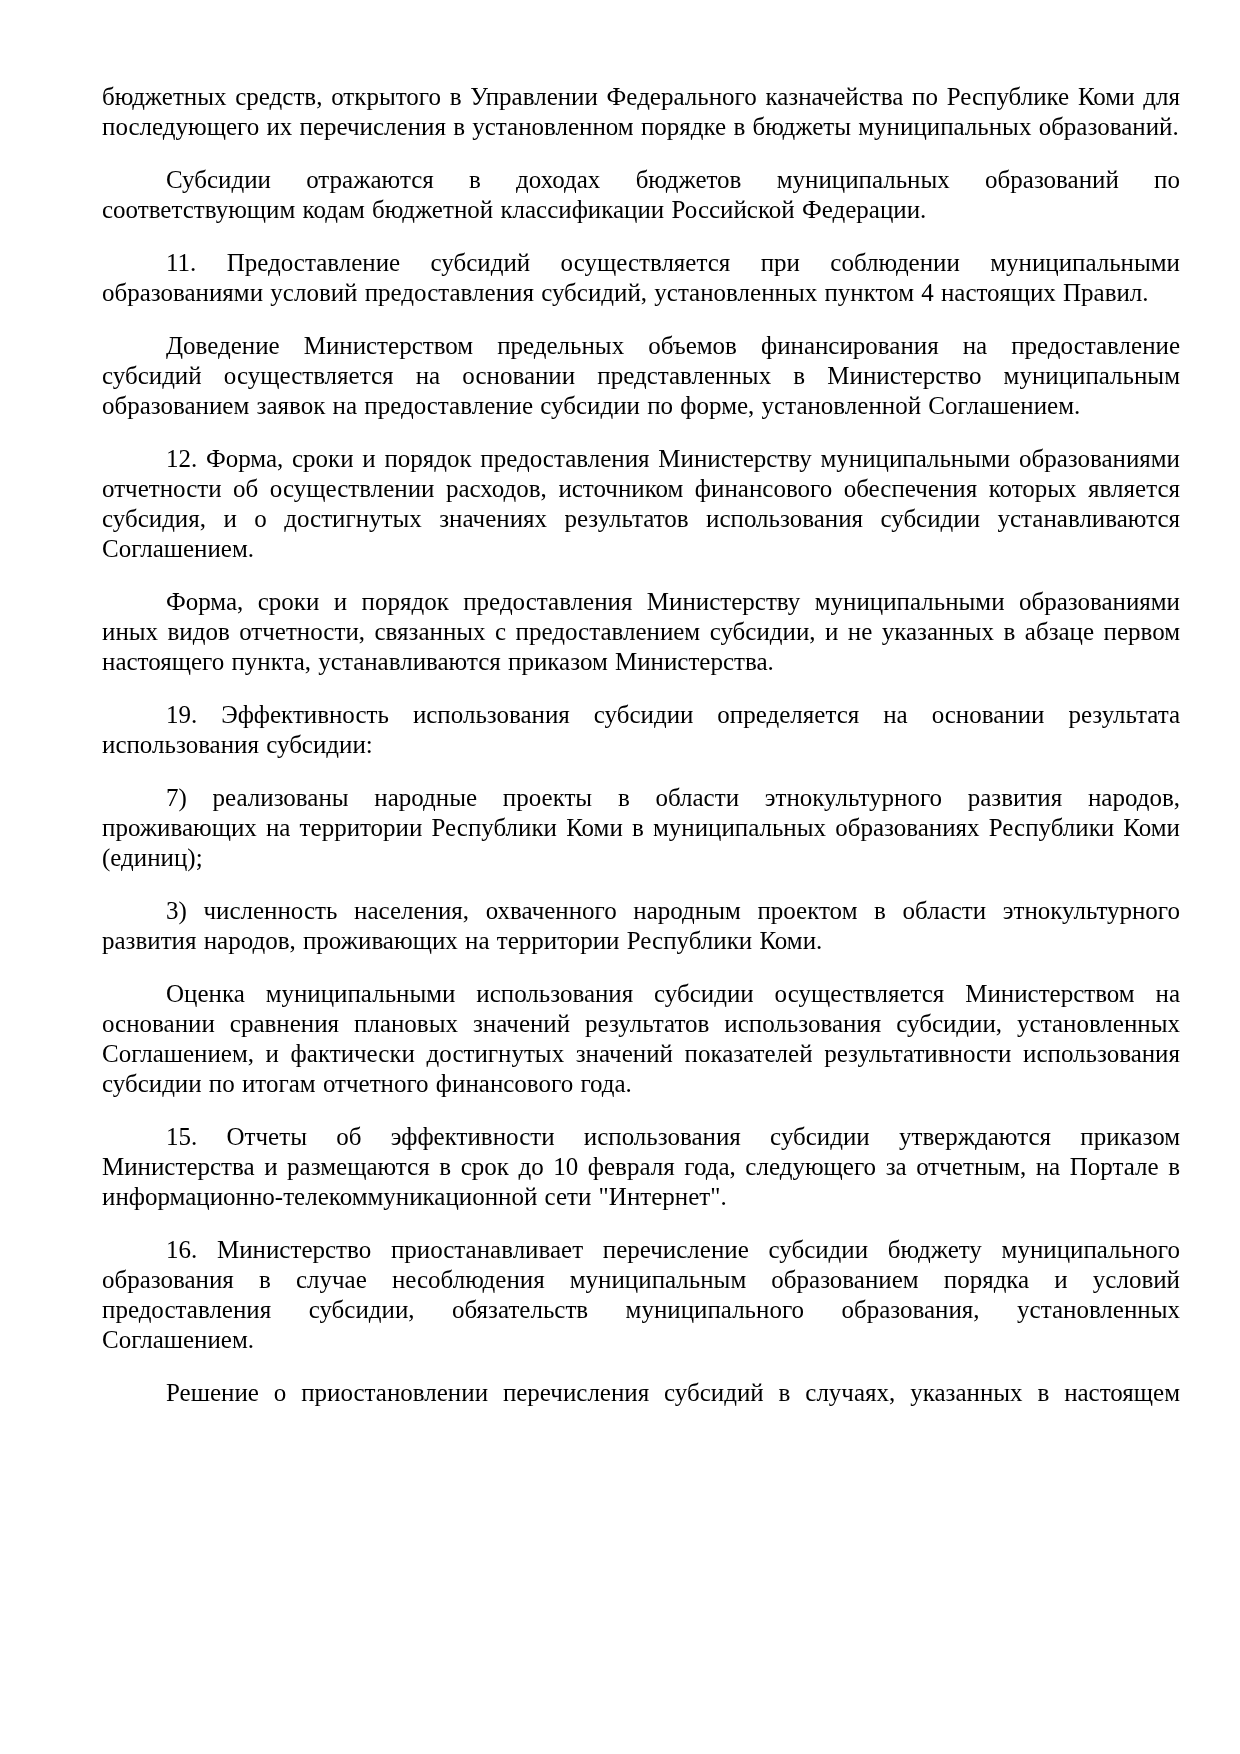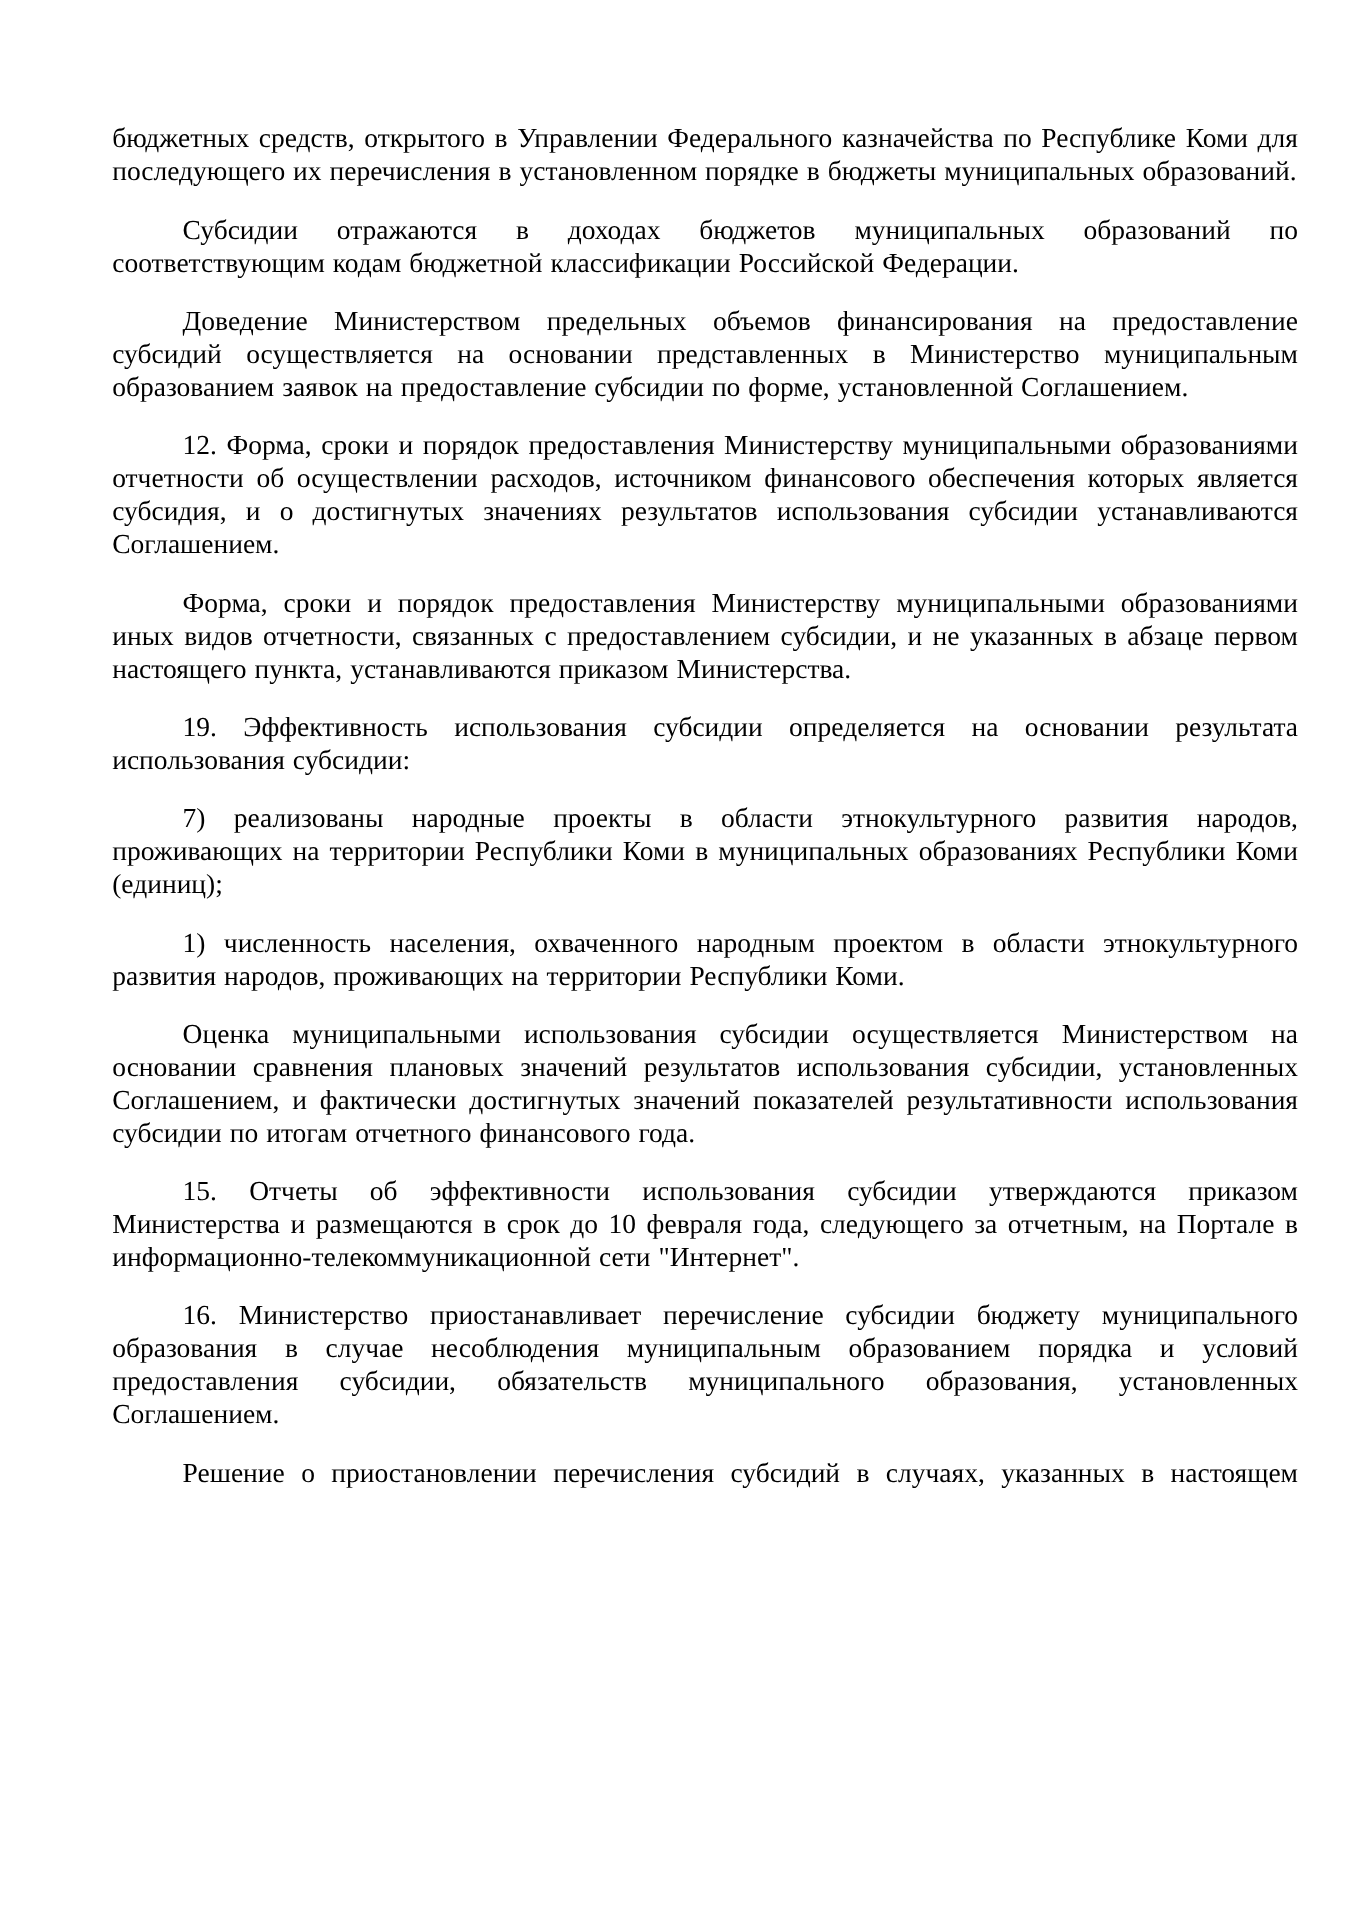--- a/index.html
+++ b/index.html
@@ -6,21 +6,21 @@
     margin: 0;
     padding: 0;
     background: #ffffff;
   }
   .page {
     position: relative;
     width: 1240px;
     height: 1754px;
     background: #ffffff;
     box-sizing: border-box;
-    padding: 112px 60px 0 102px;
+    padding: 82px 60px 0 102px;
     overflow: hidden;
   }
   .doc-paragraph {
     margin: 0 0 23px 0;
     font-family: "Liberation Serif", "DejaVu Serif", serif;
     font-size: 25px;
     line-height: 30px;
     color: #000000;
     text-align: justify;
     text-indent: 64px;
@@ -32,23 +32,24 @@
   .full-justify {
     text-align-last: justify;
   }
 </style>
 </head>
 <body>
 
 <div class="page">
   <p class="doc-paragraph continuation">бюджетных средств, открытого в Управлении Федерального казначейства по Республике Коми для последующего их перечисления в установленном порядке в бюджеты муниципальных образований.</p>
   <p class="doc-paragraph">Субсидии отражаются в доходах бюджетов муниципальных образований по соответствующим кодам бюджетной классификации Российской Федерации.</p>
+  <p class="doc-paragraph">11. Предоставление субсидий осуществляется при соблюдении муниципальными образованиями условий предоставления субсидий, установленных пунктом 4 настоящих Правил.</p>
   <p class="doc-paragraph">Доведение Министерством предельных объемов финансирования на предоставление субсидий осуществляется на основании представленных в Министерство муниципальным образованием заявок на предоставление субсидии по форме, установленной Соглашением.</p>
   <p class="doc-paragraph">12. Форма, сроки и порядок предоставления Министерству муниципальными образованиями отчетности об осуществлении расходов, источником финансового обеспечения которых является субсидия, и о достигнутых значениях результатов использования субсидии устанавливаются Соглашением.</p>
   <p class="doc-paragraph">Форма, сроки и порядок предоставления Министерству муниципальными образованиями иных видов отчетности, связанных с предоставлением субсидии, и не указанных в абзаце первом настоящего пункта, устанавливаются приказом Министерства.</p>
   <p class="doc-paragraph">19. Эффективность использования субсидии определяется на основании результата использования субсидии:</p>
   <p class="doc-paragraph">7) реализованы народные проекты в области этнокультурного развития народов, проживающих на территории Республики Коми в муниципальных образованиях Республики Коми (единиц);</p>
-  <p class="doc-paragraph">1) численность населения, охваченного народным проектом в области этнокультурного развития народов, проживающих на территории Республики Коми.</p>
+  <p class="doc-paragraph">3) численность населения, охваченного народным проектом в области этнокультурного развития народов, проживающих на территории Республики Коми.</p>
   <p class="doc-paragraph">Оценка муниципальными использования субсидии осуществляется Министерством на основании сравнения плановых значений результатов использования субсидии, установленных Соглашением, и фактически достигнутых значений показателей результативности использования субсидии по итогам отчетного финансового года.</p>
   <p class="doc-paragraph">15. Отчеты об эффективности использования субсидии утверждаются приказом Министерства и размещаются в срок до 10 февраля года, следующего за отчетным, на Портале в информационно-телекоммуникационной сети "Интернет".</p>
   <p class="doc-paragraph">16. Министерство приостанавливает перечисление субсидии бюджету муниципального образования в случае несоблюдения муниципальным образованием порядка и условий предоставления субсидии, обязательств муниципального образования, установленных Соглашением.</p>
   <p class="doc-paragraph full-justify">Решение о приостановлении перечисления субсидий в случаях, указанных в настоящем</p>
 </div>
 
 </body></html>

